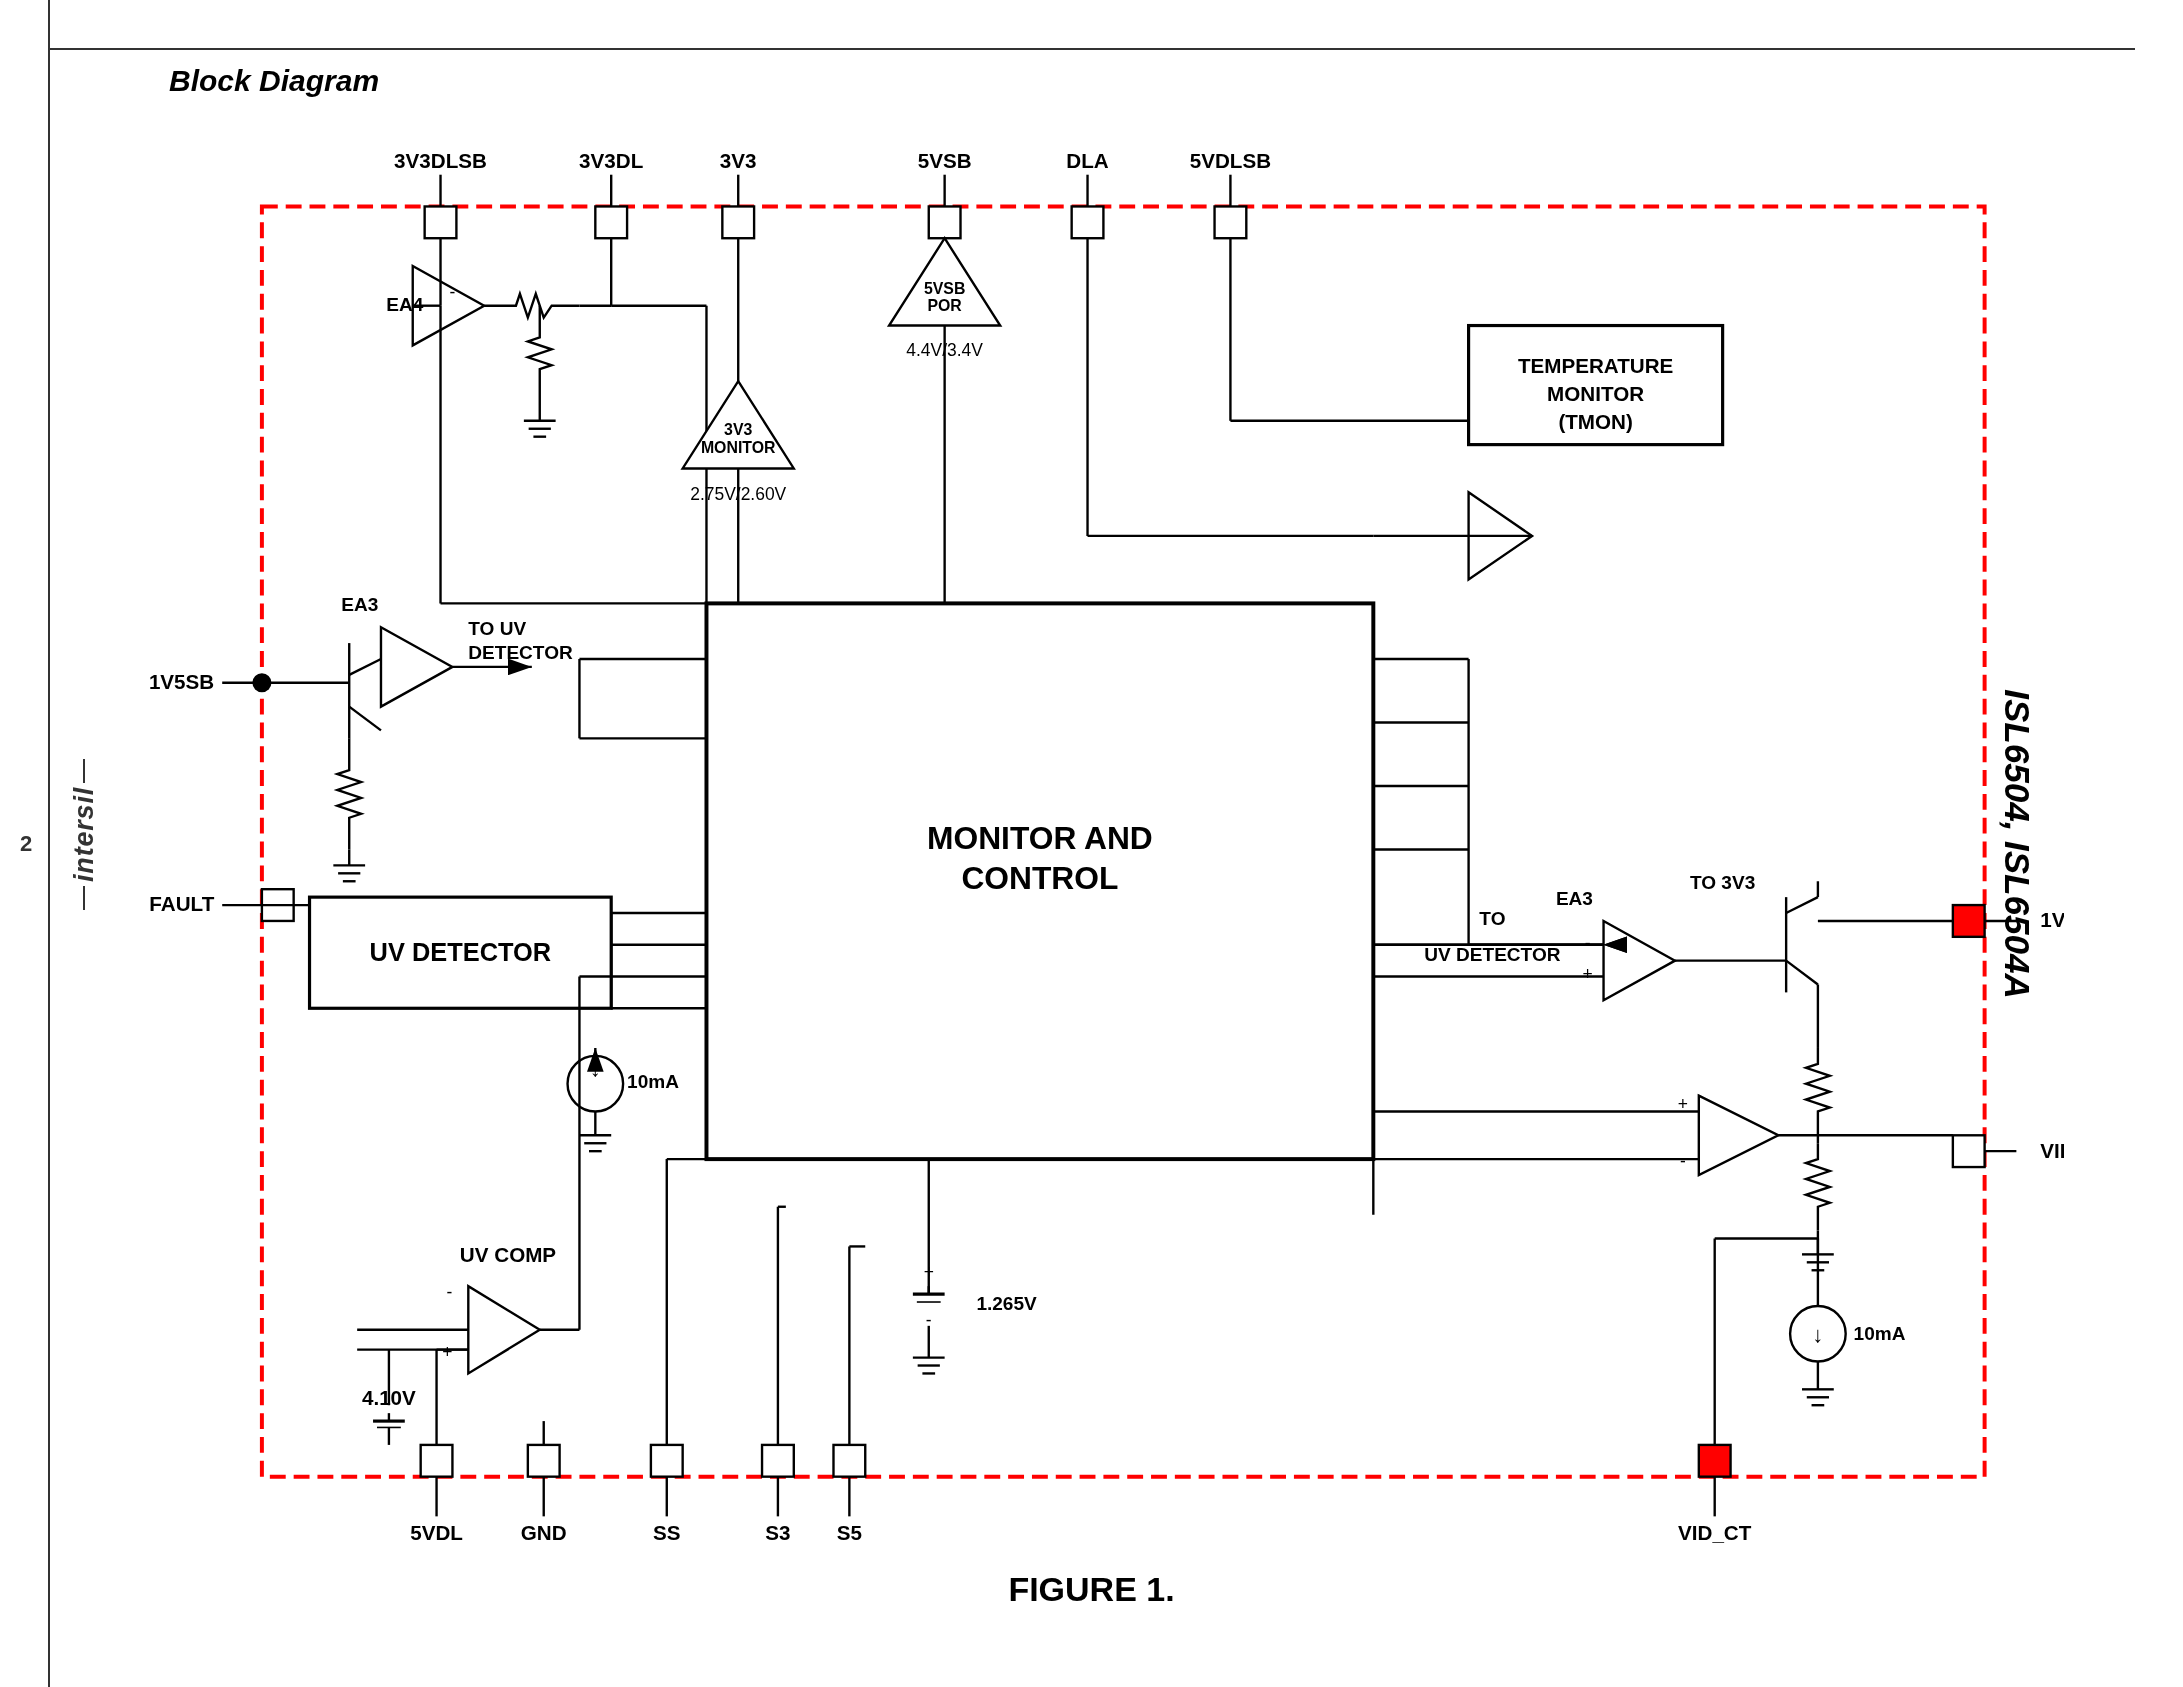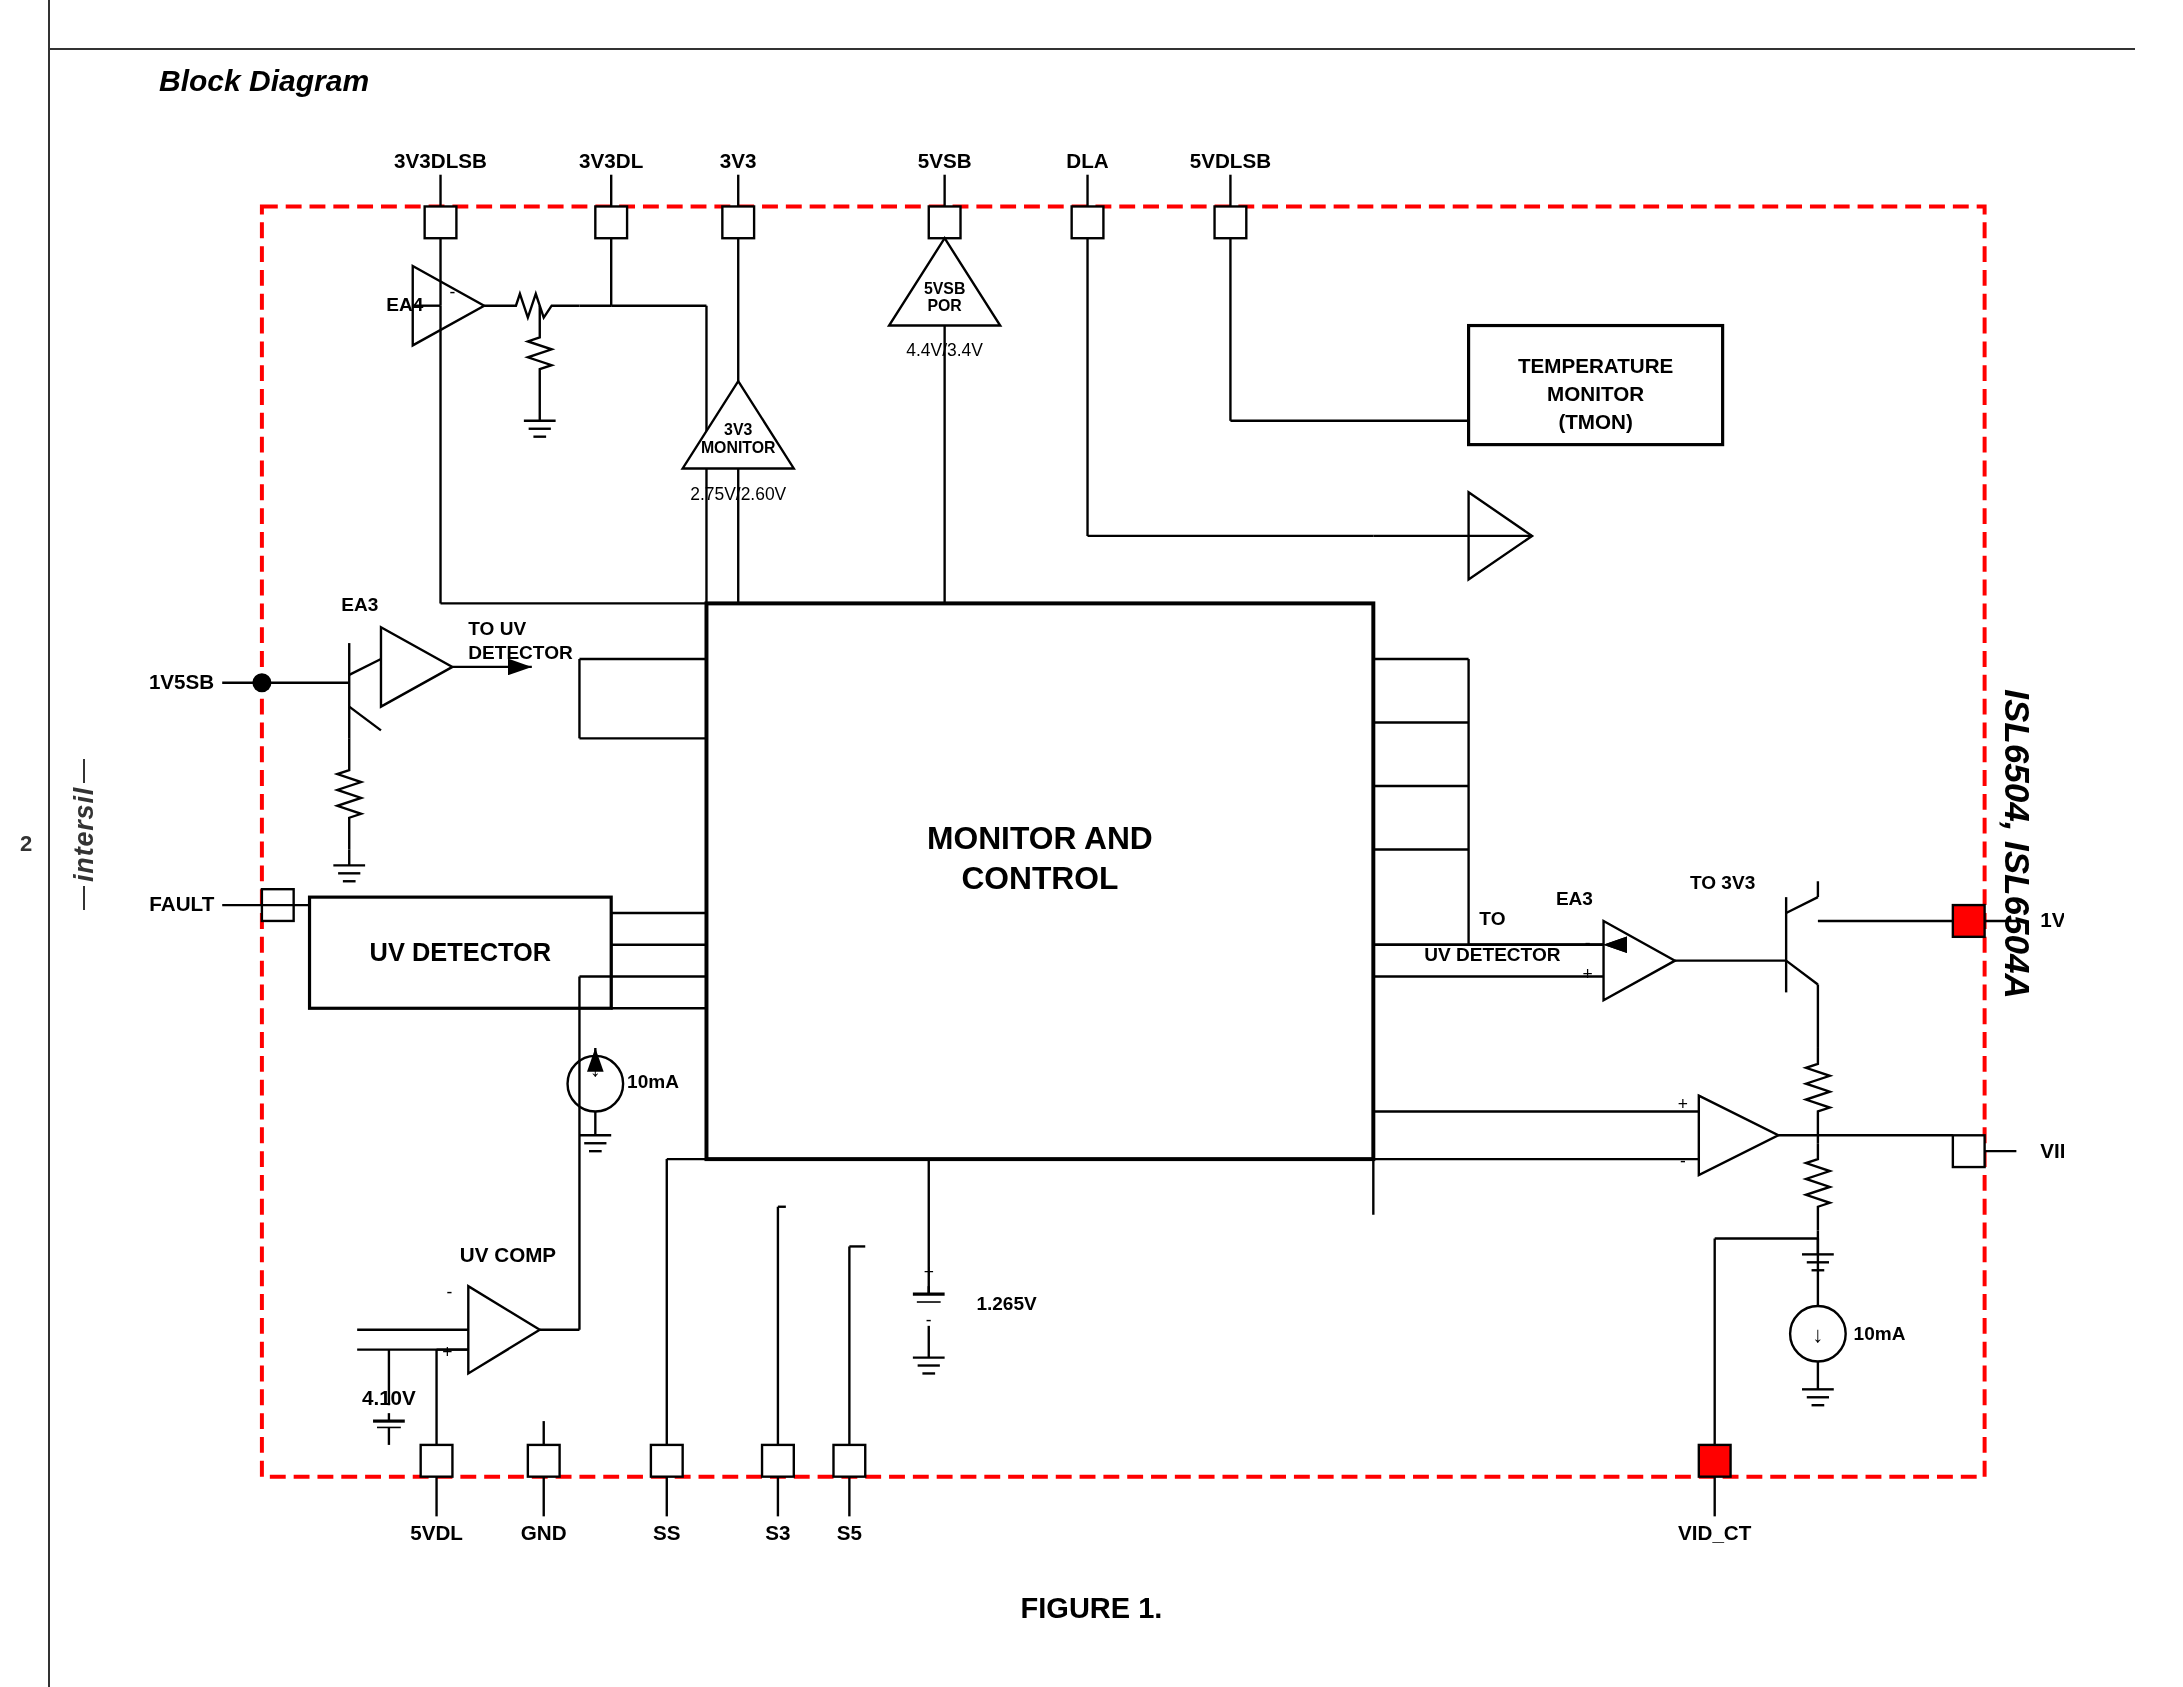--- a/index.html
+++ b/index.html
@@ -37,35 +37,35 @@
       top: 50%;
       transform: translateY(-50%);
       font-size: 22px;
       font-weight: bold;
       color: #333;
     }
 
     
     .diagram-title {
       position: absolute;
-      left: 159px;
+      left: 169px;
       top: 64px;
       font-size: 30px;
       font-weight: bold;
       font-style: italic;
       color: #000;
     }
 
     
     .figure-caption {
       position: absolute;
       left: 50%;
       transform: translateX(-50%);
-      bottom: 62px;
-      font-size: 29px;
+      bottom: 78px;
+      font-size: 34px;
       font-weight: bold;
       color: #000;
       text-align: center;
     }
 
     
     .diagram-svg {
       position: absolute;
       left: 119px;
       top: 103px;

